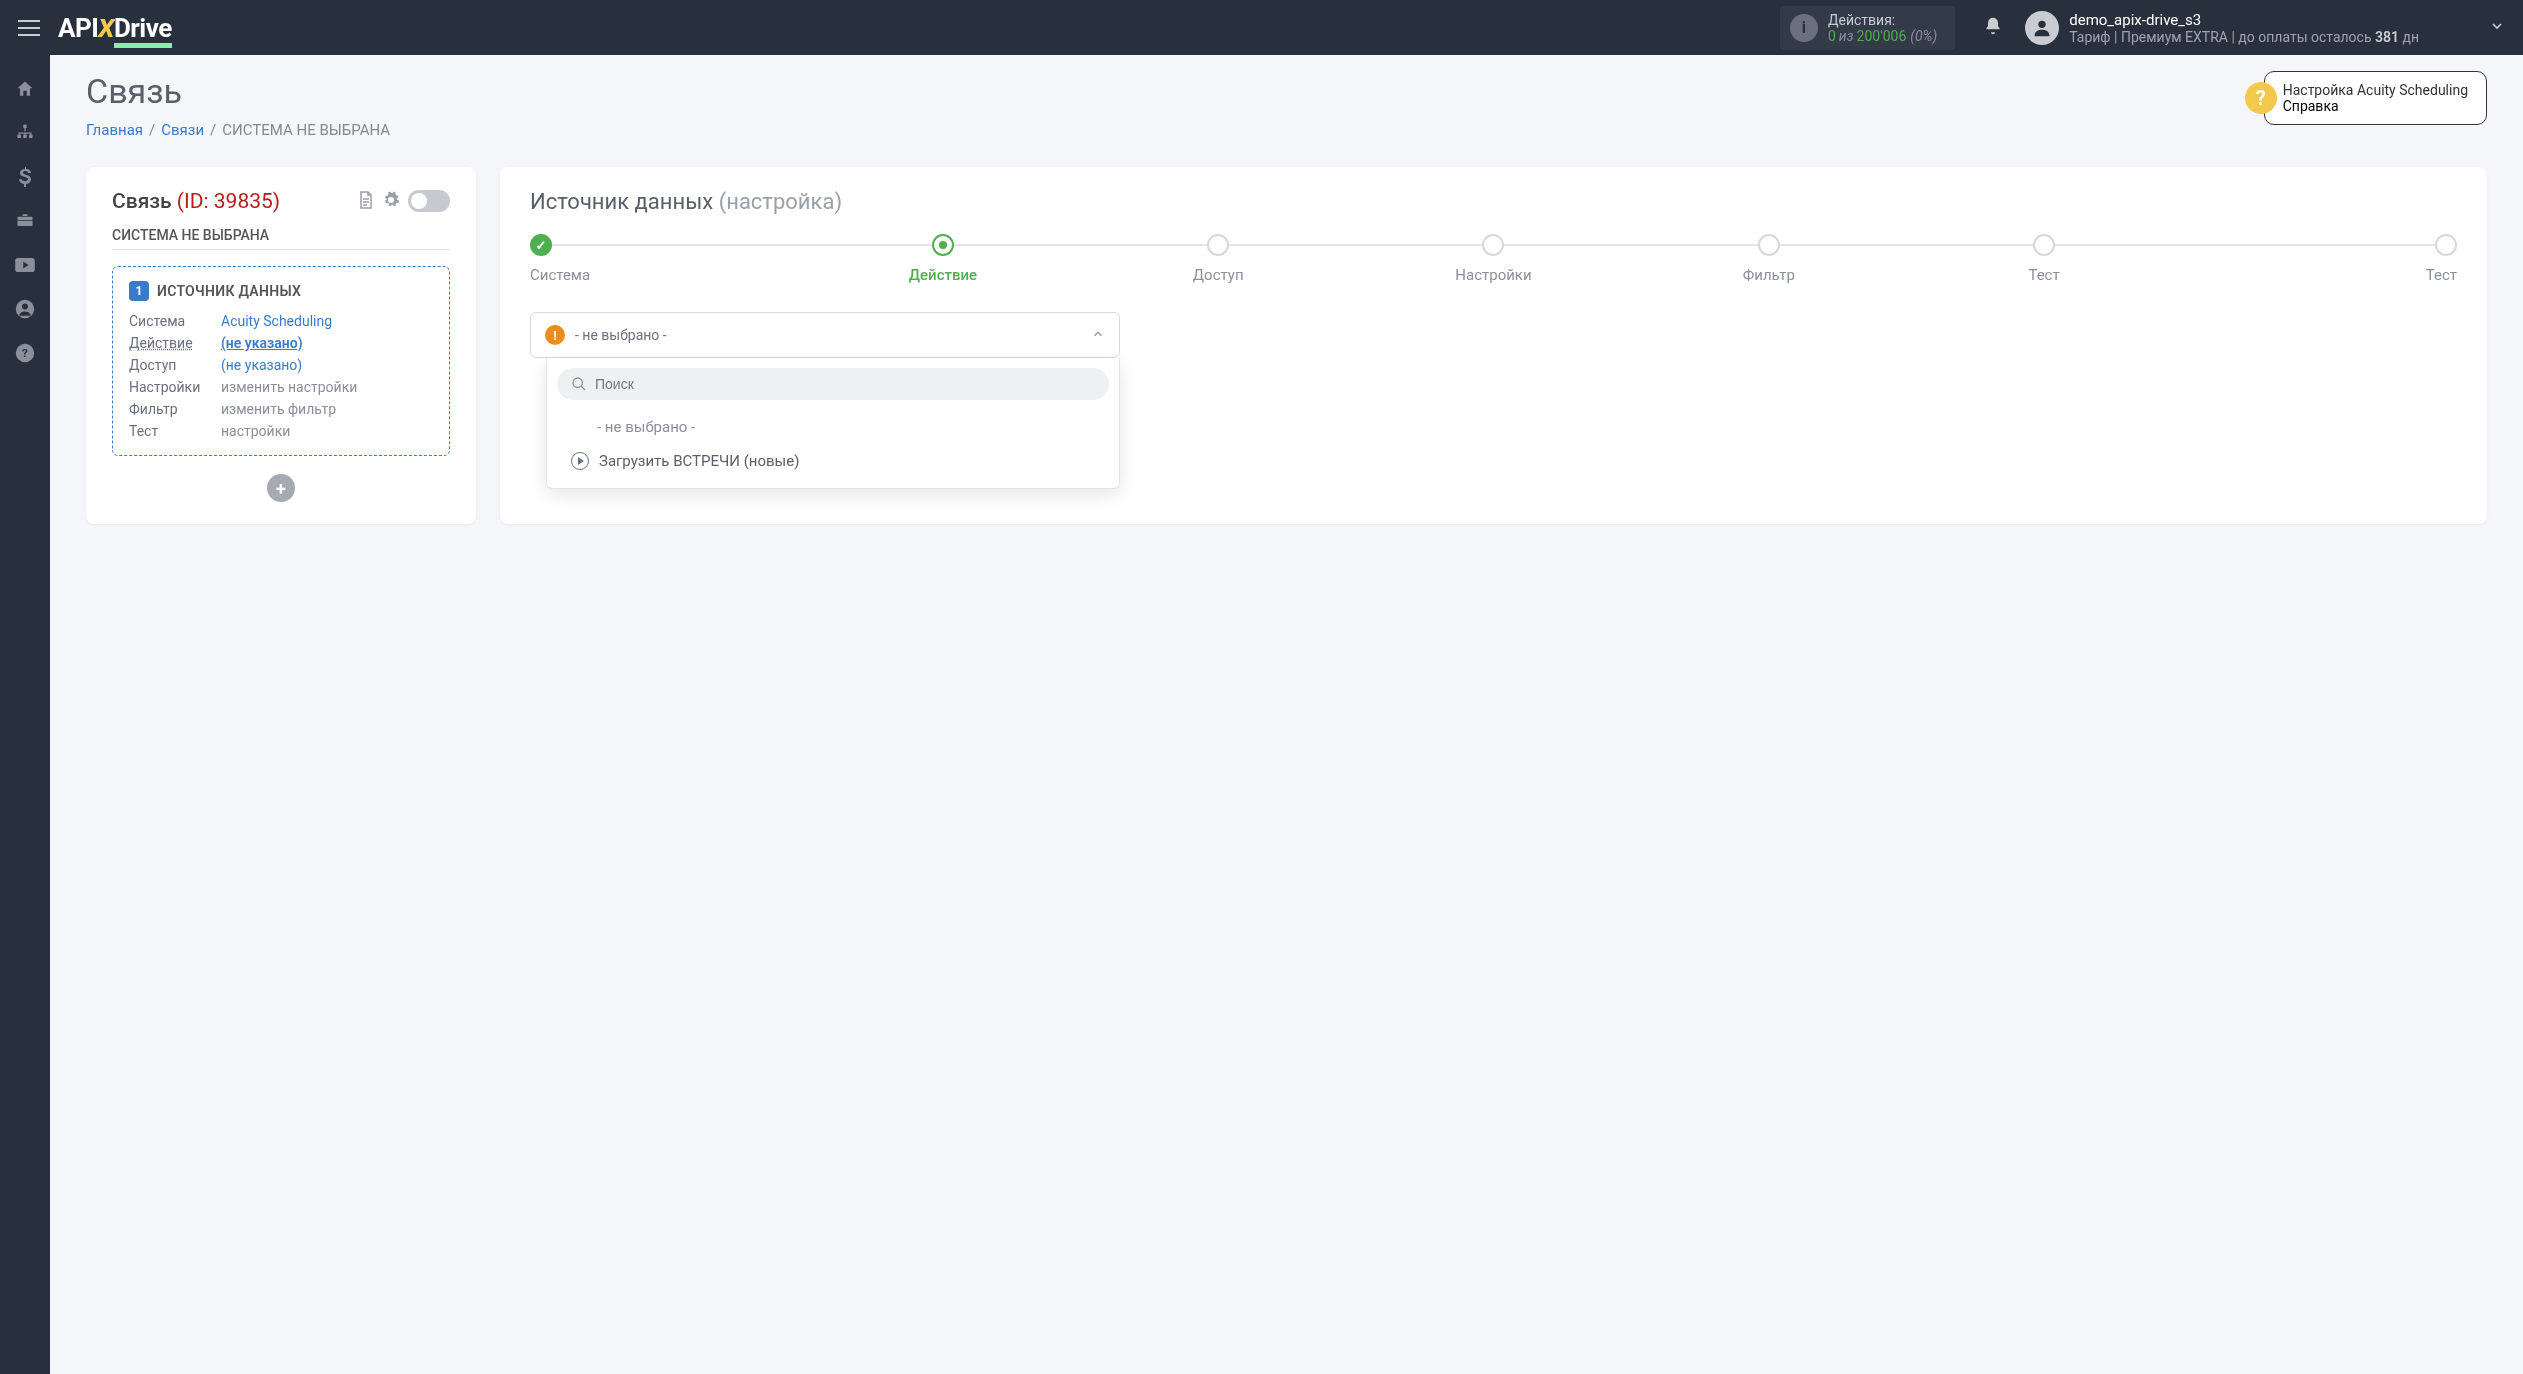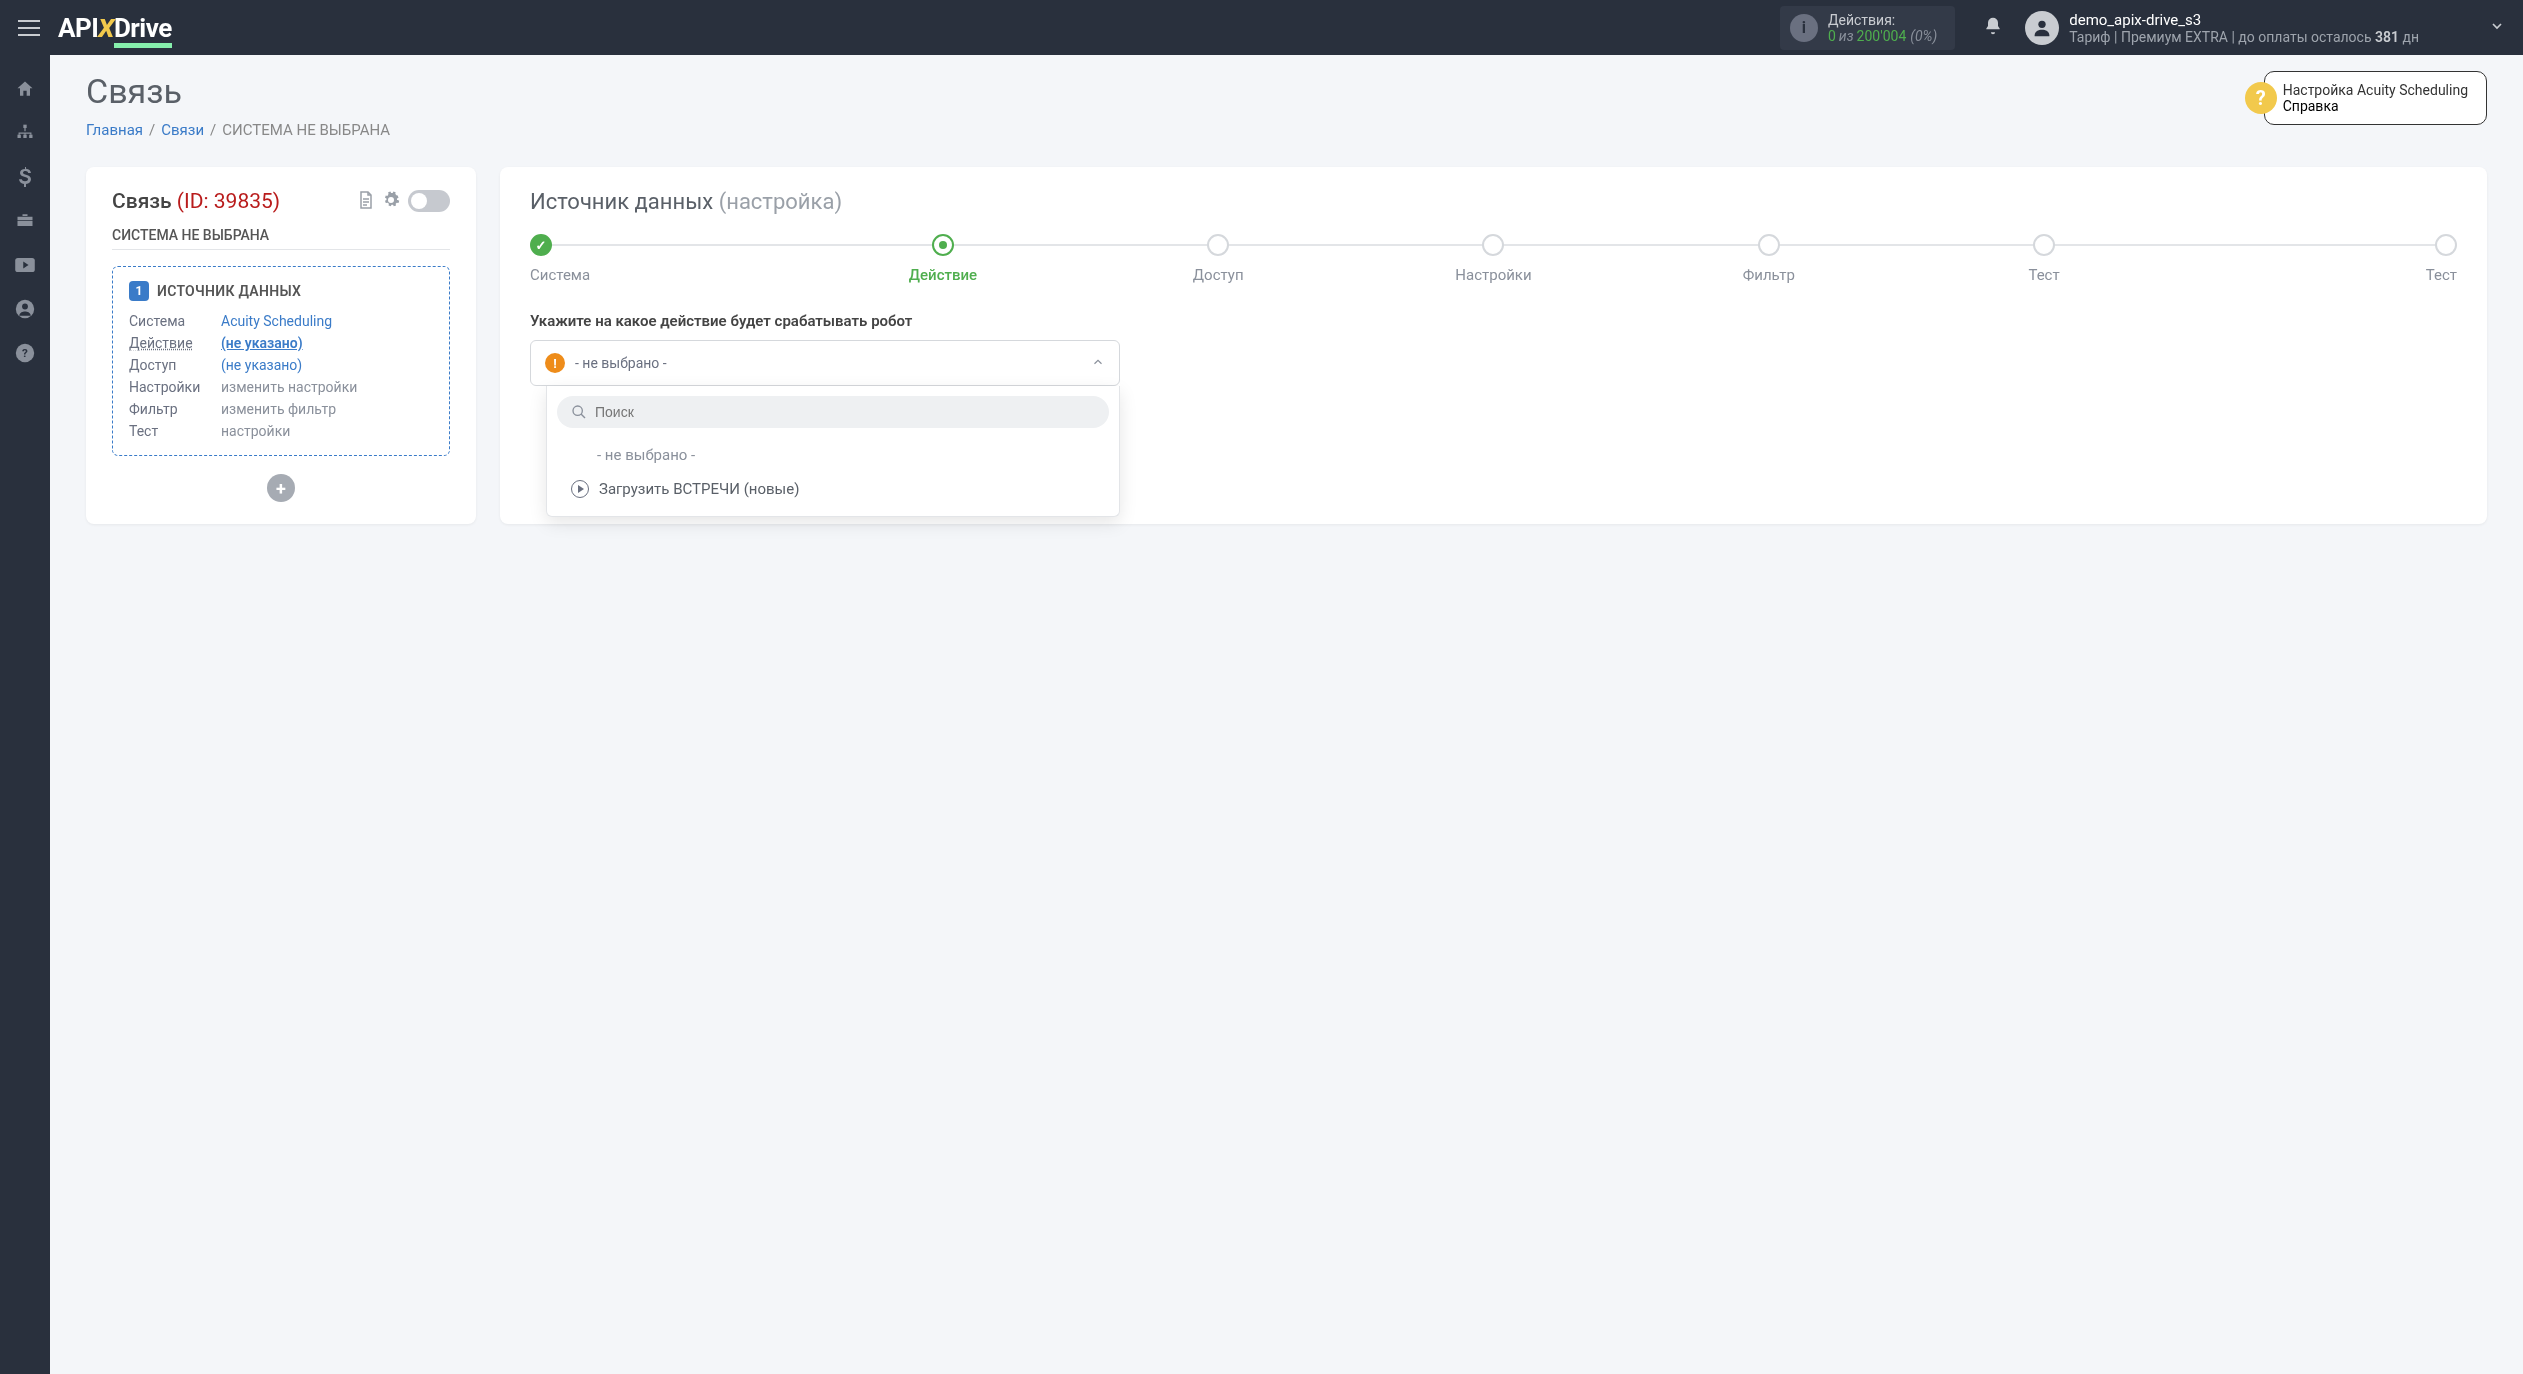--- a/index.html
+++ b/index.html
@@ -102,21 +102,21 @@
     </div>
   <div class="logo">
     <span>API</span><span class="x">X</span><span class="underline">Drive</span>
   </div>
   <div class="top-spacer"></div>
   <div class="actions-box">
     <div class="info-circle">i</div>
     <div class="actions-text">
       <div class="row1">Действия:</div>
       <div class="row2">
-        <span class="zero">0</span><span class="of">из</span><span class="limit">200'004</span><span class="pct">(0%)</span>
+        <span class="zero">0</span><span class="of">из</span><span class="limit">200'006</span><span class="pct">(0%)</span>
       </div>
     </div>
   </div>
   <div class="bell-icon">
     <svg width="20" height="20" viewBox="0 0 24 24" fill="currentColor">
         <path d="M12 2a6 6 0 0 0-6 6v4l-2 3v1h16v-1l-2-3V8a6 6 0 0 0-6-6zm0 20a2.5 2.5 0 0 0 2.5-2.5h-5A2.5 2.5 0 0 0 12 22z"></path>
       </svg>
   </div>
   <div class="user-block">
     <div class="avatar-circle">
@@ -270,21 +270,20 @@
             </div>
           <div class="step">
               <div class="dot"></div>
               <div class="lbl">Тест</div>
             </div>
           <div class="step">
               <div class="dot"></div>
               <div class="lbl">Тест</div>
             </div>
         </div>
-        <div class="form-label">Укажите на какое действие будет срабатывать робот</div>
         <div class="select-wrap">
           <div class="select-box">
             <div class="warn-badge">!</div>
             <div class="select-text">- не выбрано -</div>
             <div class="select-chev"><svg width="14" height="14" viewBox="0 0 24 24" fill="none" stroke="currentColor" stroke-width="2">
                   <path d="M18 15l-6-6-6 6"></path>
                 </svg></div>
           </div>
           <div class="dropdown">
             <div class="dd-search">

